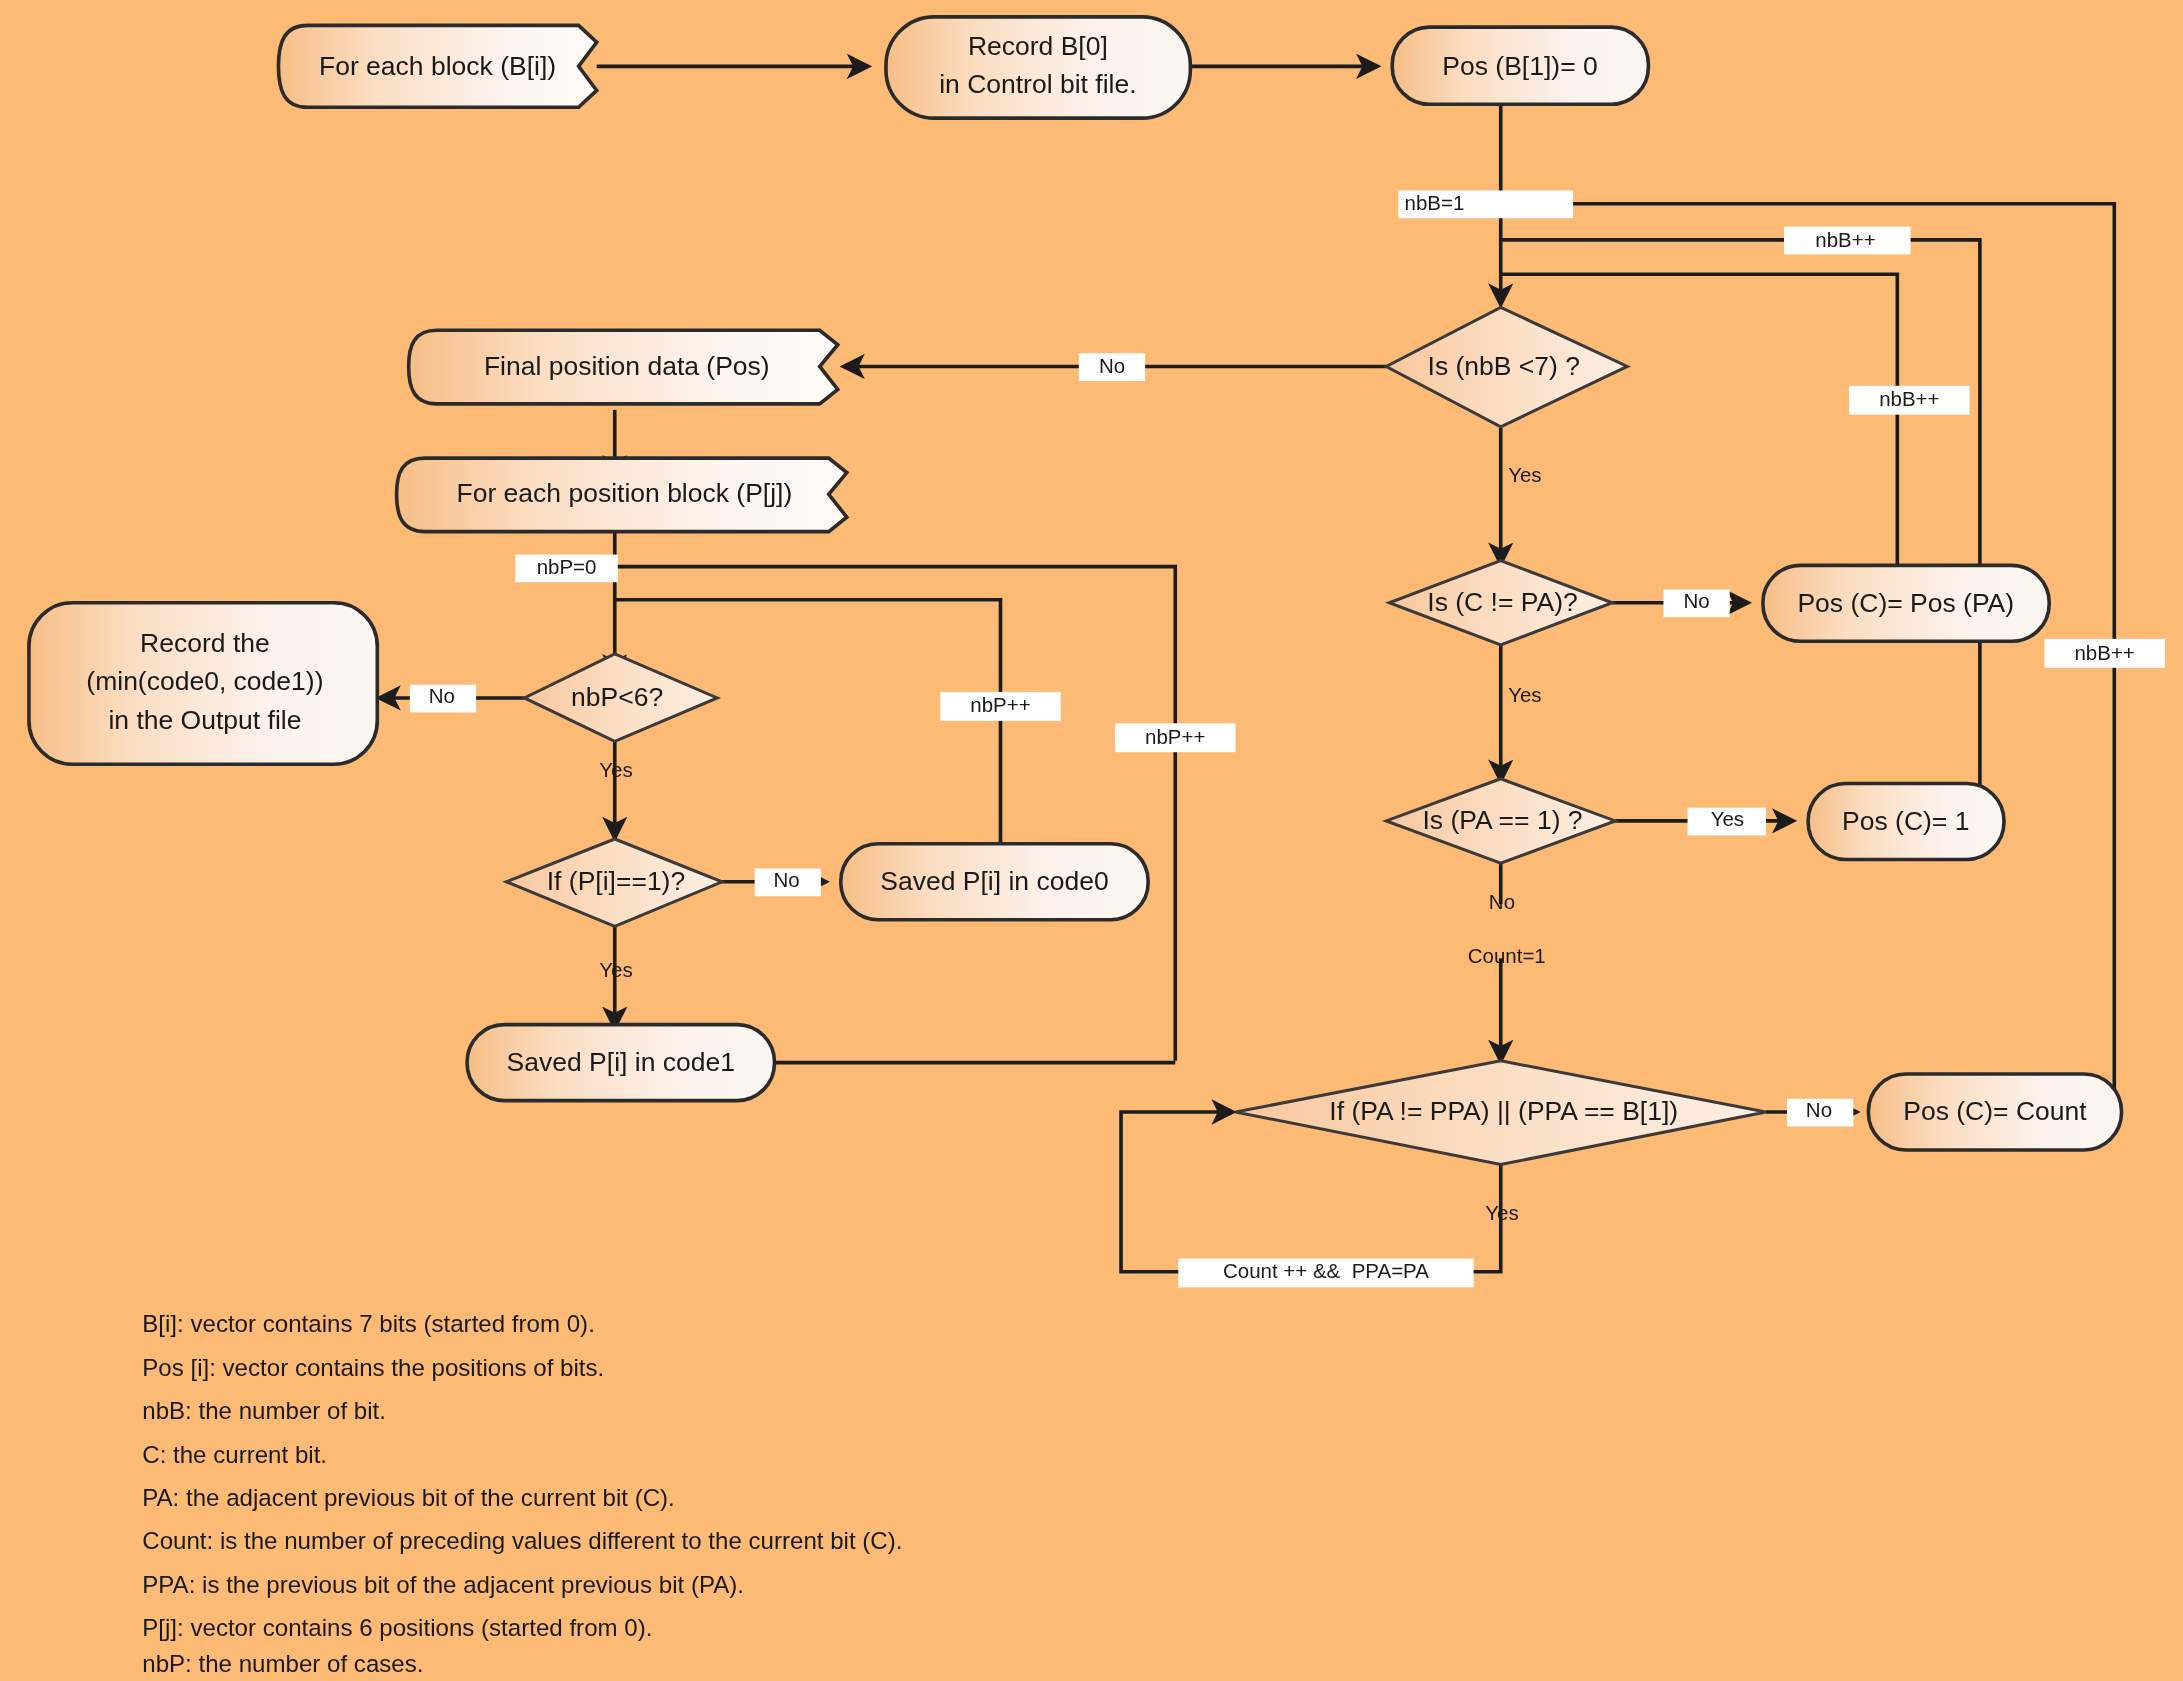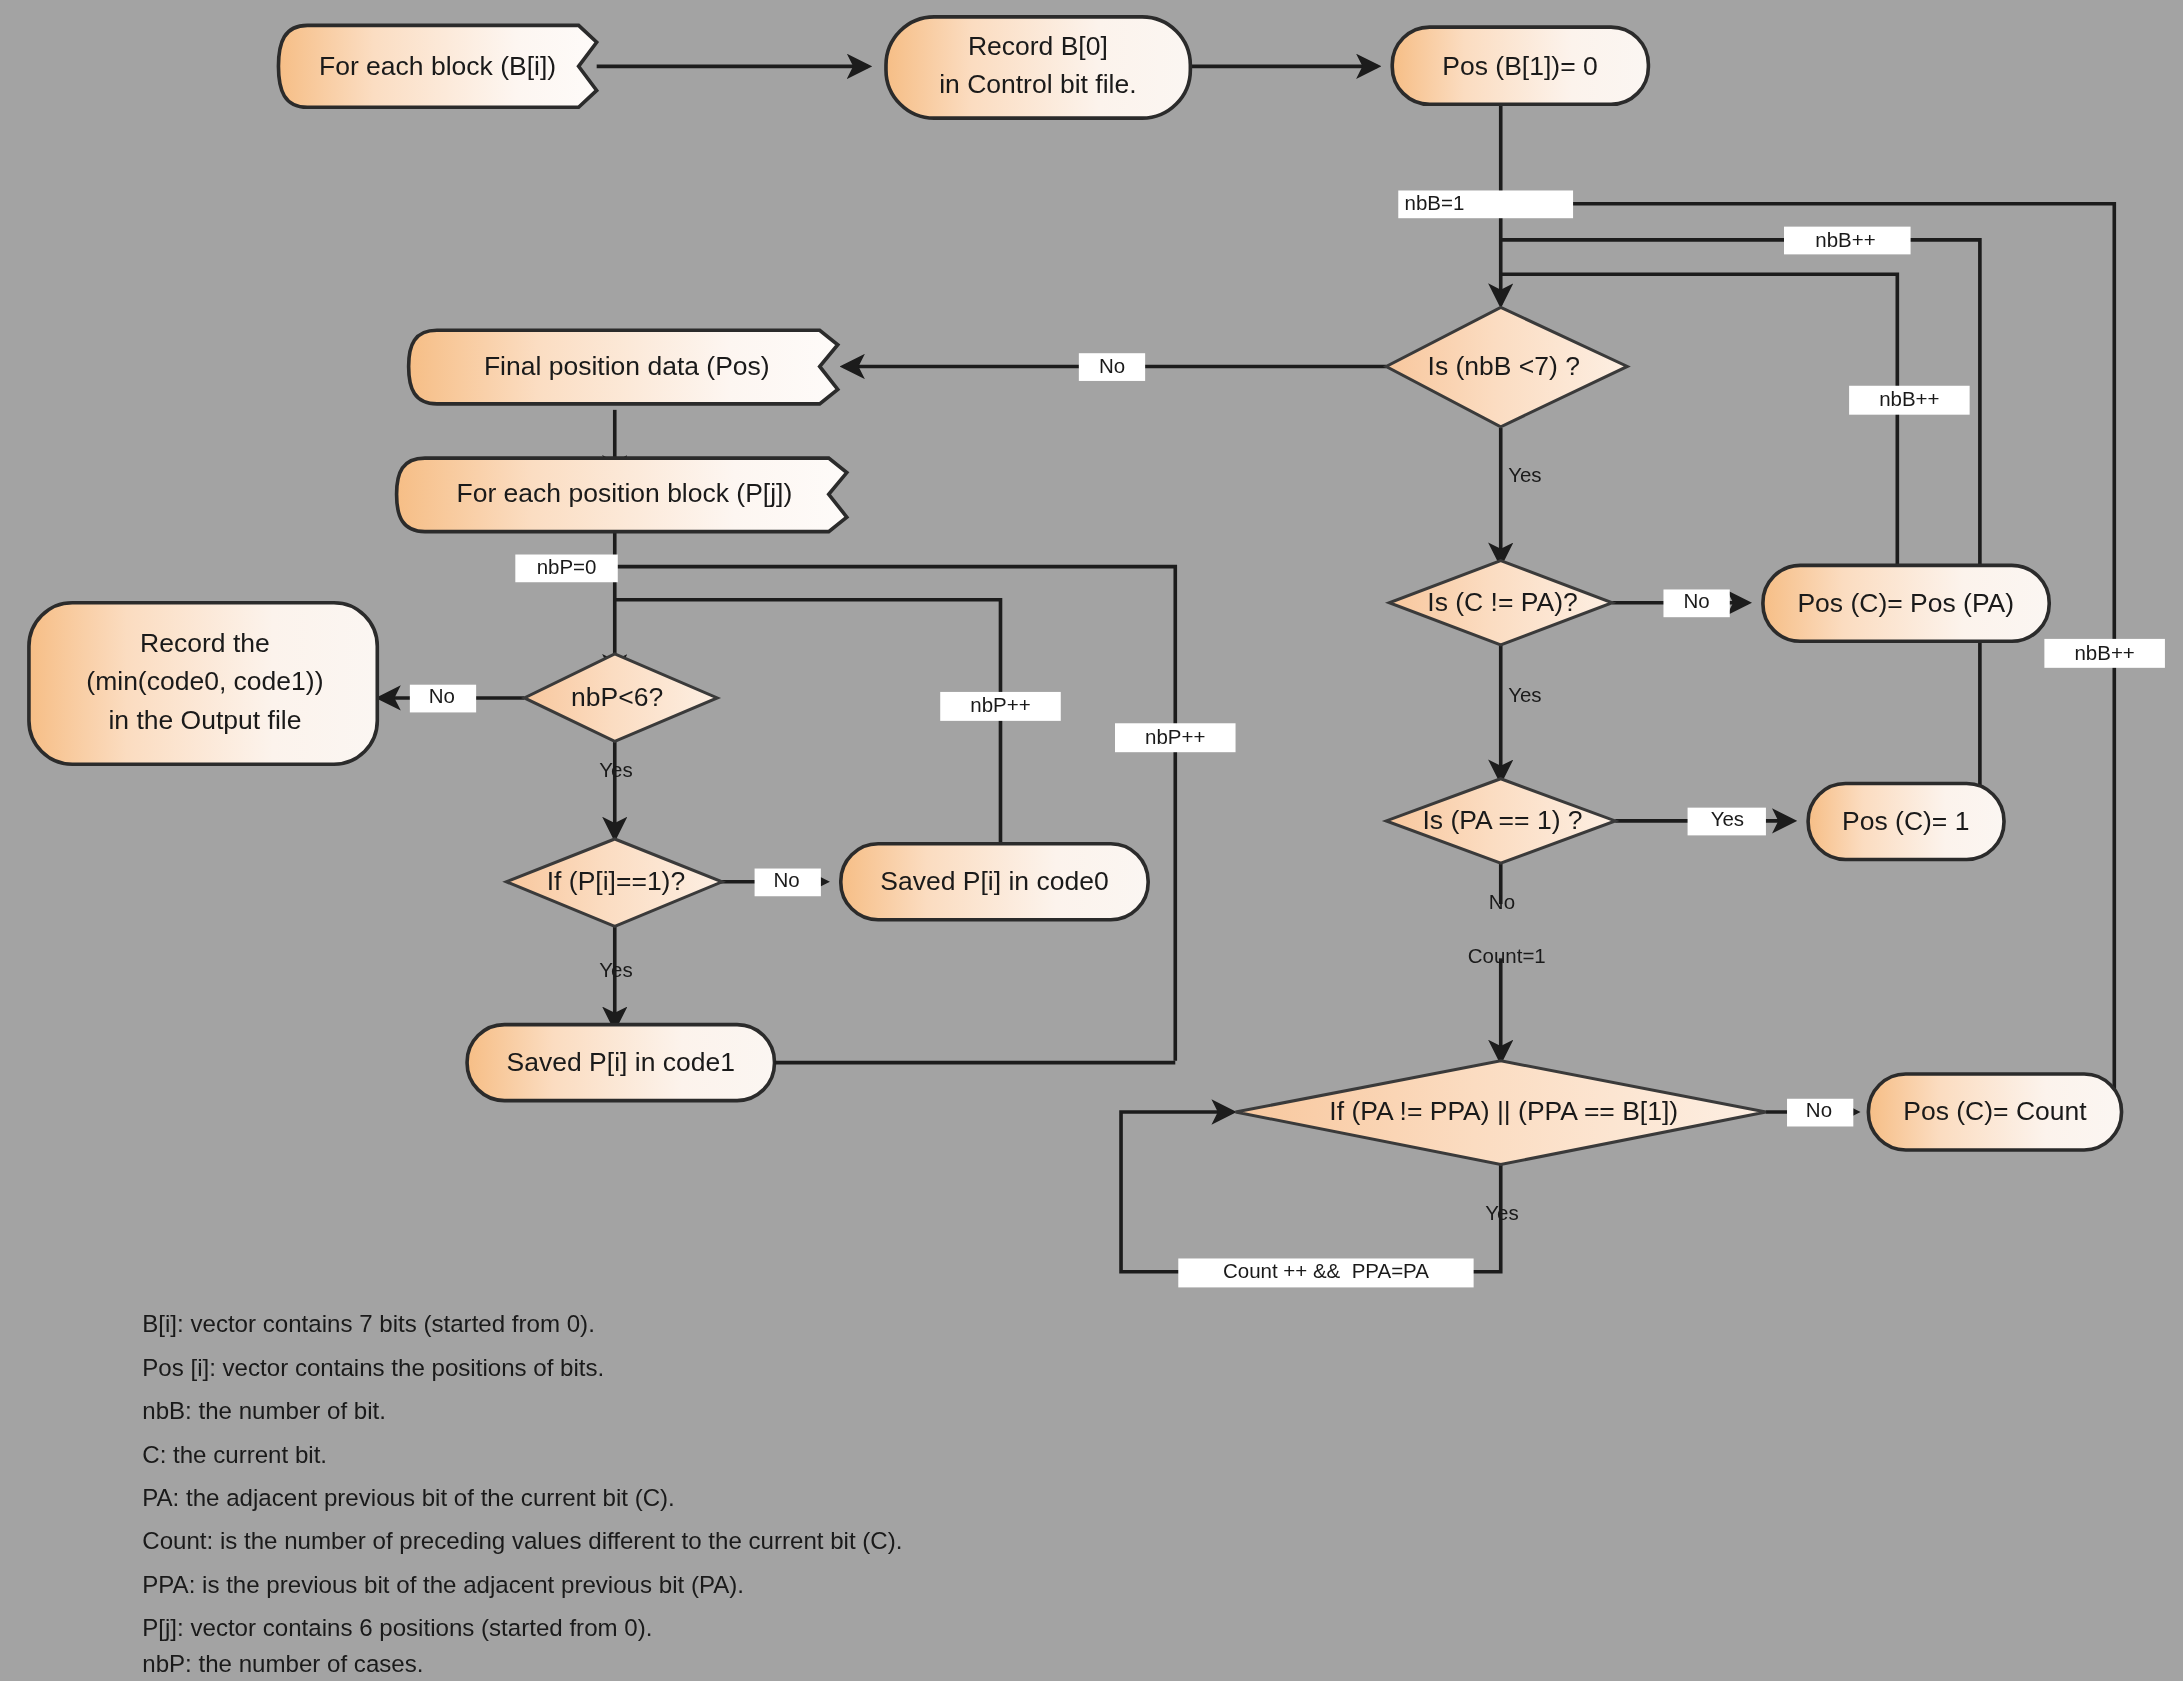--- a/index.html
+++ b/index.html
@@ -1,17 +1,17 @@
 <!DOCTYPE html>
 <html style="font-size:9.6px"><head>
 <meta charset="utf-8">
 <style>
   html,body{margin:0;padding:0;background:#ffffff;}
   body{font-family:"Liberation Sans", sans-serif;}
-  #stage{position:relative;width:2183px;height:1681px;background:#a3a3a3;overflow:hidden;text-decoration:underline;}
+  #stage{position:relative;width:2183px;height:1681px;background:#fdba74;overflow:hidden;text-decoration:underline;}
   svg#fc{position:absolute;left:0;top:0;width:2183px;height:1681px;}
 
   .nodeLabel{
     font-family:"Liberation Sans", sans-serif;
     fill:#1a1a1a;
     font-size:44px;
     text-anchor:middle;
     dominant-baseline:middle;
     white-space:pre;
   }

